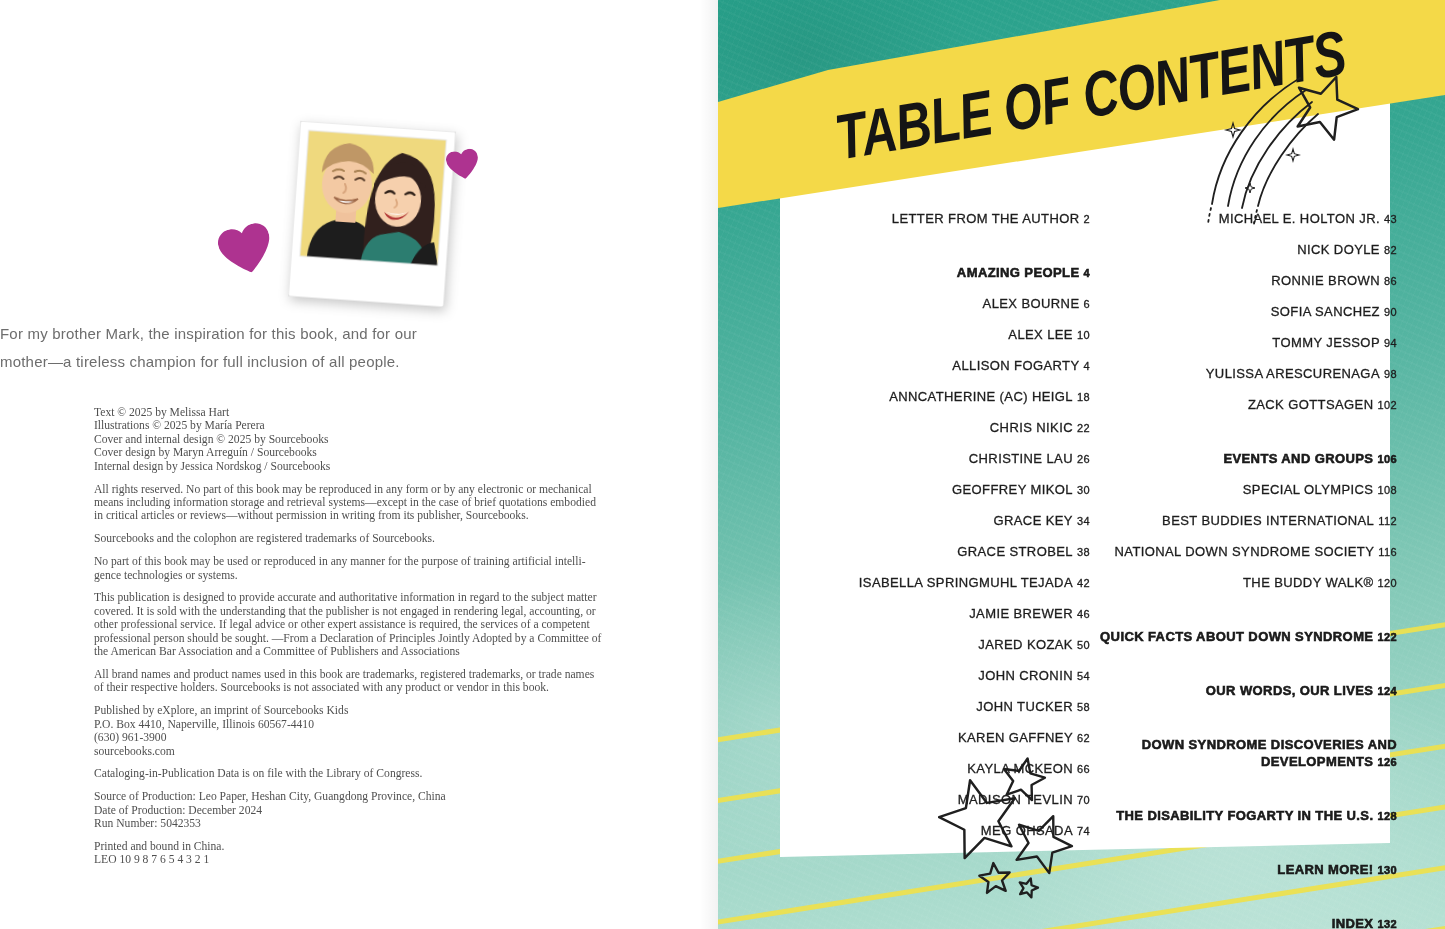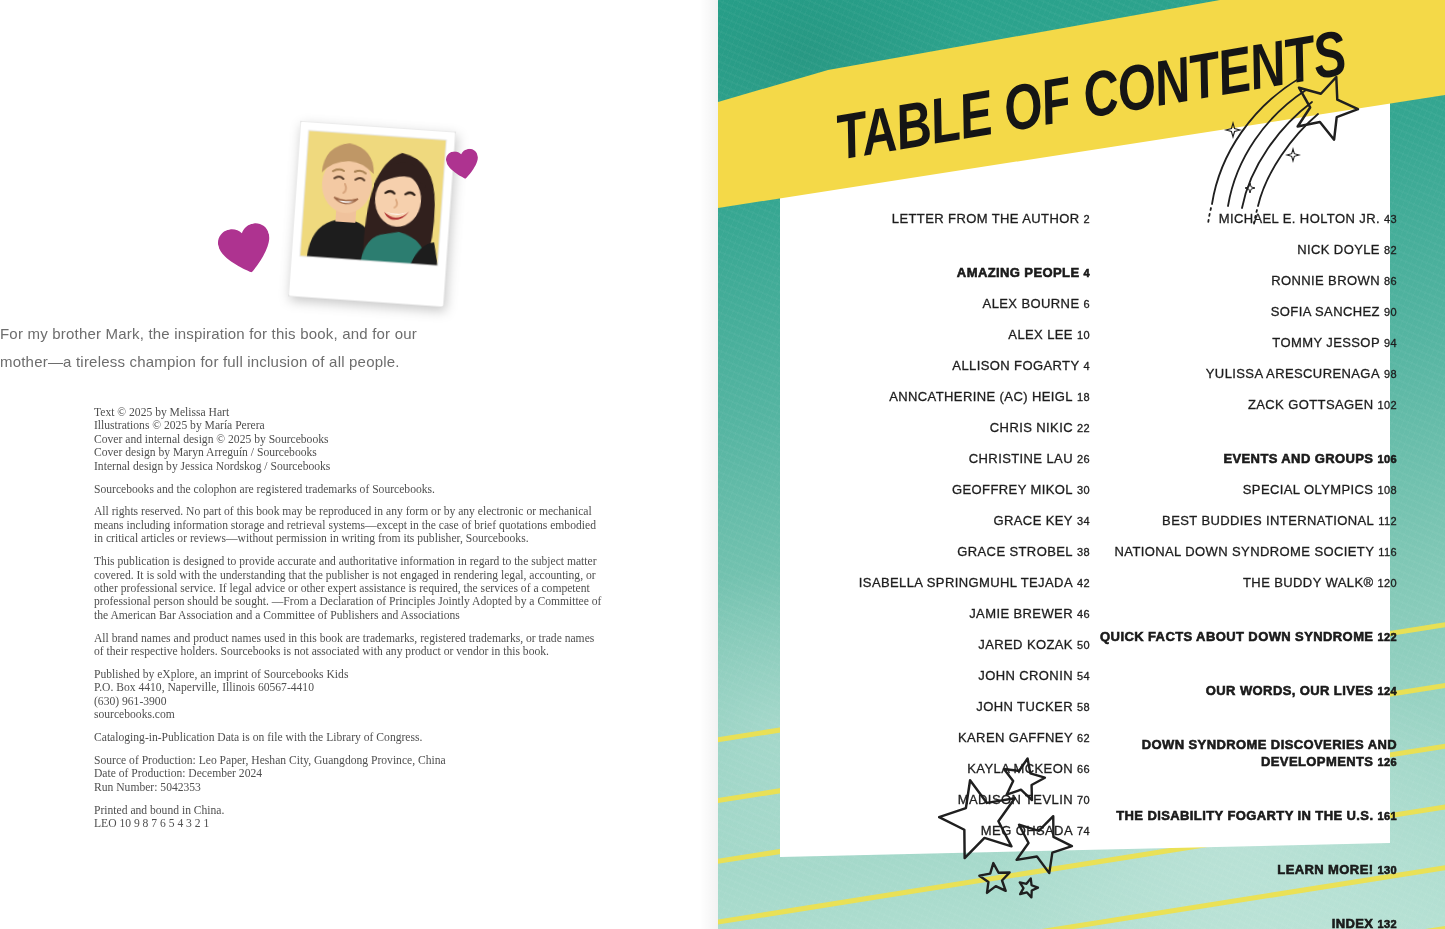--- a/index.html
+++ b/index.html
@@ -99,22 +99,23 @@
       <path d="M23.6,0c-3.2,0-6,1.6-7.6,4.1C14.4,1.6,11.6,0,8.4,0C3.8,0,0,3.8,0,8.4 c0,9.4,16,20.6,16,20.6s16-11.2,16-20.6C32,3.8,28.2,0,23.6,0z" fill="#ae3390"></path>
     </svg>
 
     <div class="dedication">
       <div>For my brother Mark, the inspiration for this book, and for our</div>
       <div>mother—a tireless champion for full inclusion of all people.</div>
     </div>
 
     <div class="copyright">
         <p>Text © 2025 by Melissa Hart<br>Illustrations © 2025 by María Perera<br>Cover and internal design © 2025 by Sourcebooks<br>Cover design by Maryn Arreguín / Sourcebooks<br>Internal design by Jessica Nordskog / Sourcebooks</p>
+        <p>All rights reserved. No part of this book may be reproduced in any form or by any electronic or mechanical<br>means including information storage and retrieval systems—except in the case of brief quotations embodied<br>in critical articles or reviews—without permission in writing from its publisher, Sourcebooks.</p>
         <p>Sourcebooks and the colophon are registered trademarks of Sourcebooks.</p>
-        <p>All rights reserved. No part of this book may be reproduced in any form or by any electronic or mechanical<br>means including information storage and retrieval systems—except in the case of brief quotations embodied<br>in critical articles or reviews—without permission in writing from its publisher, Sourcebooks.</p>
+        <p>No part of this book may be used or reproduced in any manner for the purpose of training artificial intelli-<br>gence technologies or systems.</p>
         <p>This publication is designed to provide accurate and authoritative information in regard to the subject matter<br>covered. It is sold with the understanding that the publisher is not engaged in rendering legal, accounting, or<br>other professional service. If legal advice or other expert assistance is required, the services of a competent<br>professional person should be sought. —From a Declaration of Principles Jointly Adopted by a Committee of<br>the American Bar Association and a Committee of Publishers and Associations</p>
         <p>All brand names and product names used in this book are trademarks, registered trademarks, or trade names<br>of their respective holders. Sourcebooks is not associated with any product or vendor in this book.</p>
         <p>Published by eXplore, an imprint of Sourcebooks Kids<br>P.O. Box 4410, Naperville, Illinois 60567-4410<br>(630) 961-3900<br>sourcebooks.com</p>
         <p>Cataloging-in-Publication Data is on file with the Library of Congress.</p>
         <p>Source of Production: Leo Paper, Heshan City, Guangdong Province, China<br>Date of Production: December 2024<br>Run Number: 5042353</p>
         <p>Printed and bound in China.<br>LEO 10 9 8 7 6 5 4 3 2 1</p>
       </div>
   </div>
 
   <div class="right-page">
@@ -192,21 +193,21 @@
         <div class="toc-entry"><span>YULISSA ARESCURENAGA</span><span class="toc-page">98</span></div>
         <div class="toc-entry"><span>ZACK GOTTSAGEN</span><span class="toc-page">102</span></div>
         <div class="toc-entry bold"><span>EVENTS AND GROUPS</span><span class="toc-page">106</span></div>
         <div class="toc-entry"><span>SPECIAL OLYMPICS</span><span class="toc-page">108</span></div>
         <div class="toc-entry"><span>BEST BUDDIES INTERNATIONAL</span><span class="toc-page">112</span></div>
         <div class="toc-entry"><span>NATIONAL DOWN SYNDROME SOCIETY</span><span class="toc-page">116</span></div>
         <div class="toc-entry"><span>THE BUDDY WALK®</span><span class="toc-page">120</span></div>
         <div class="toc-entry bold"><span>QUICK FACTS ABOUT DOWN SYNDROME</span><span class="toc-page">122</span></div>
         <div class="toc-entry bold"><span>OUR WORDS, OUR LIVES</span><span class="toc-page">124</span></div>
         <div class="toc-entry bold"><span>DOWN SYNDROME DISCOVERIES AND DEVELOPMENTS</span><span class="toc-page">126</span></div>
-        <div class="toc-entry bold"><span>THE DISABILITY FOGARTY IN THE U.S.</span><span class="toc-page">161</span></div>
+        <div class="toc-entry bold"><span>THE DISABILITY FOGARTY IN THE U.S.</span><span class="toc-page">128</span></div>
         <div class="toc-entry bold"><span>LEARN MORE!</span><span class="toc-page">130</span></div>
         <div class="toc-entry bold"><span>INDEX</span><span class="toc-page">132</span></div>
         <div class="toc-entry bold"><span>AUTHOR/DEVELOPMENTS BIOS</span><span class="toc-page">134</span></div>
       </div>
   </div>
 
   <div class="spine"></div>
 </div>
 
 </body></html>

